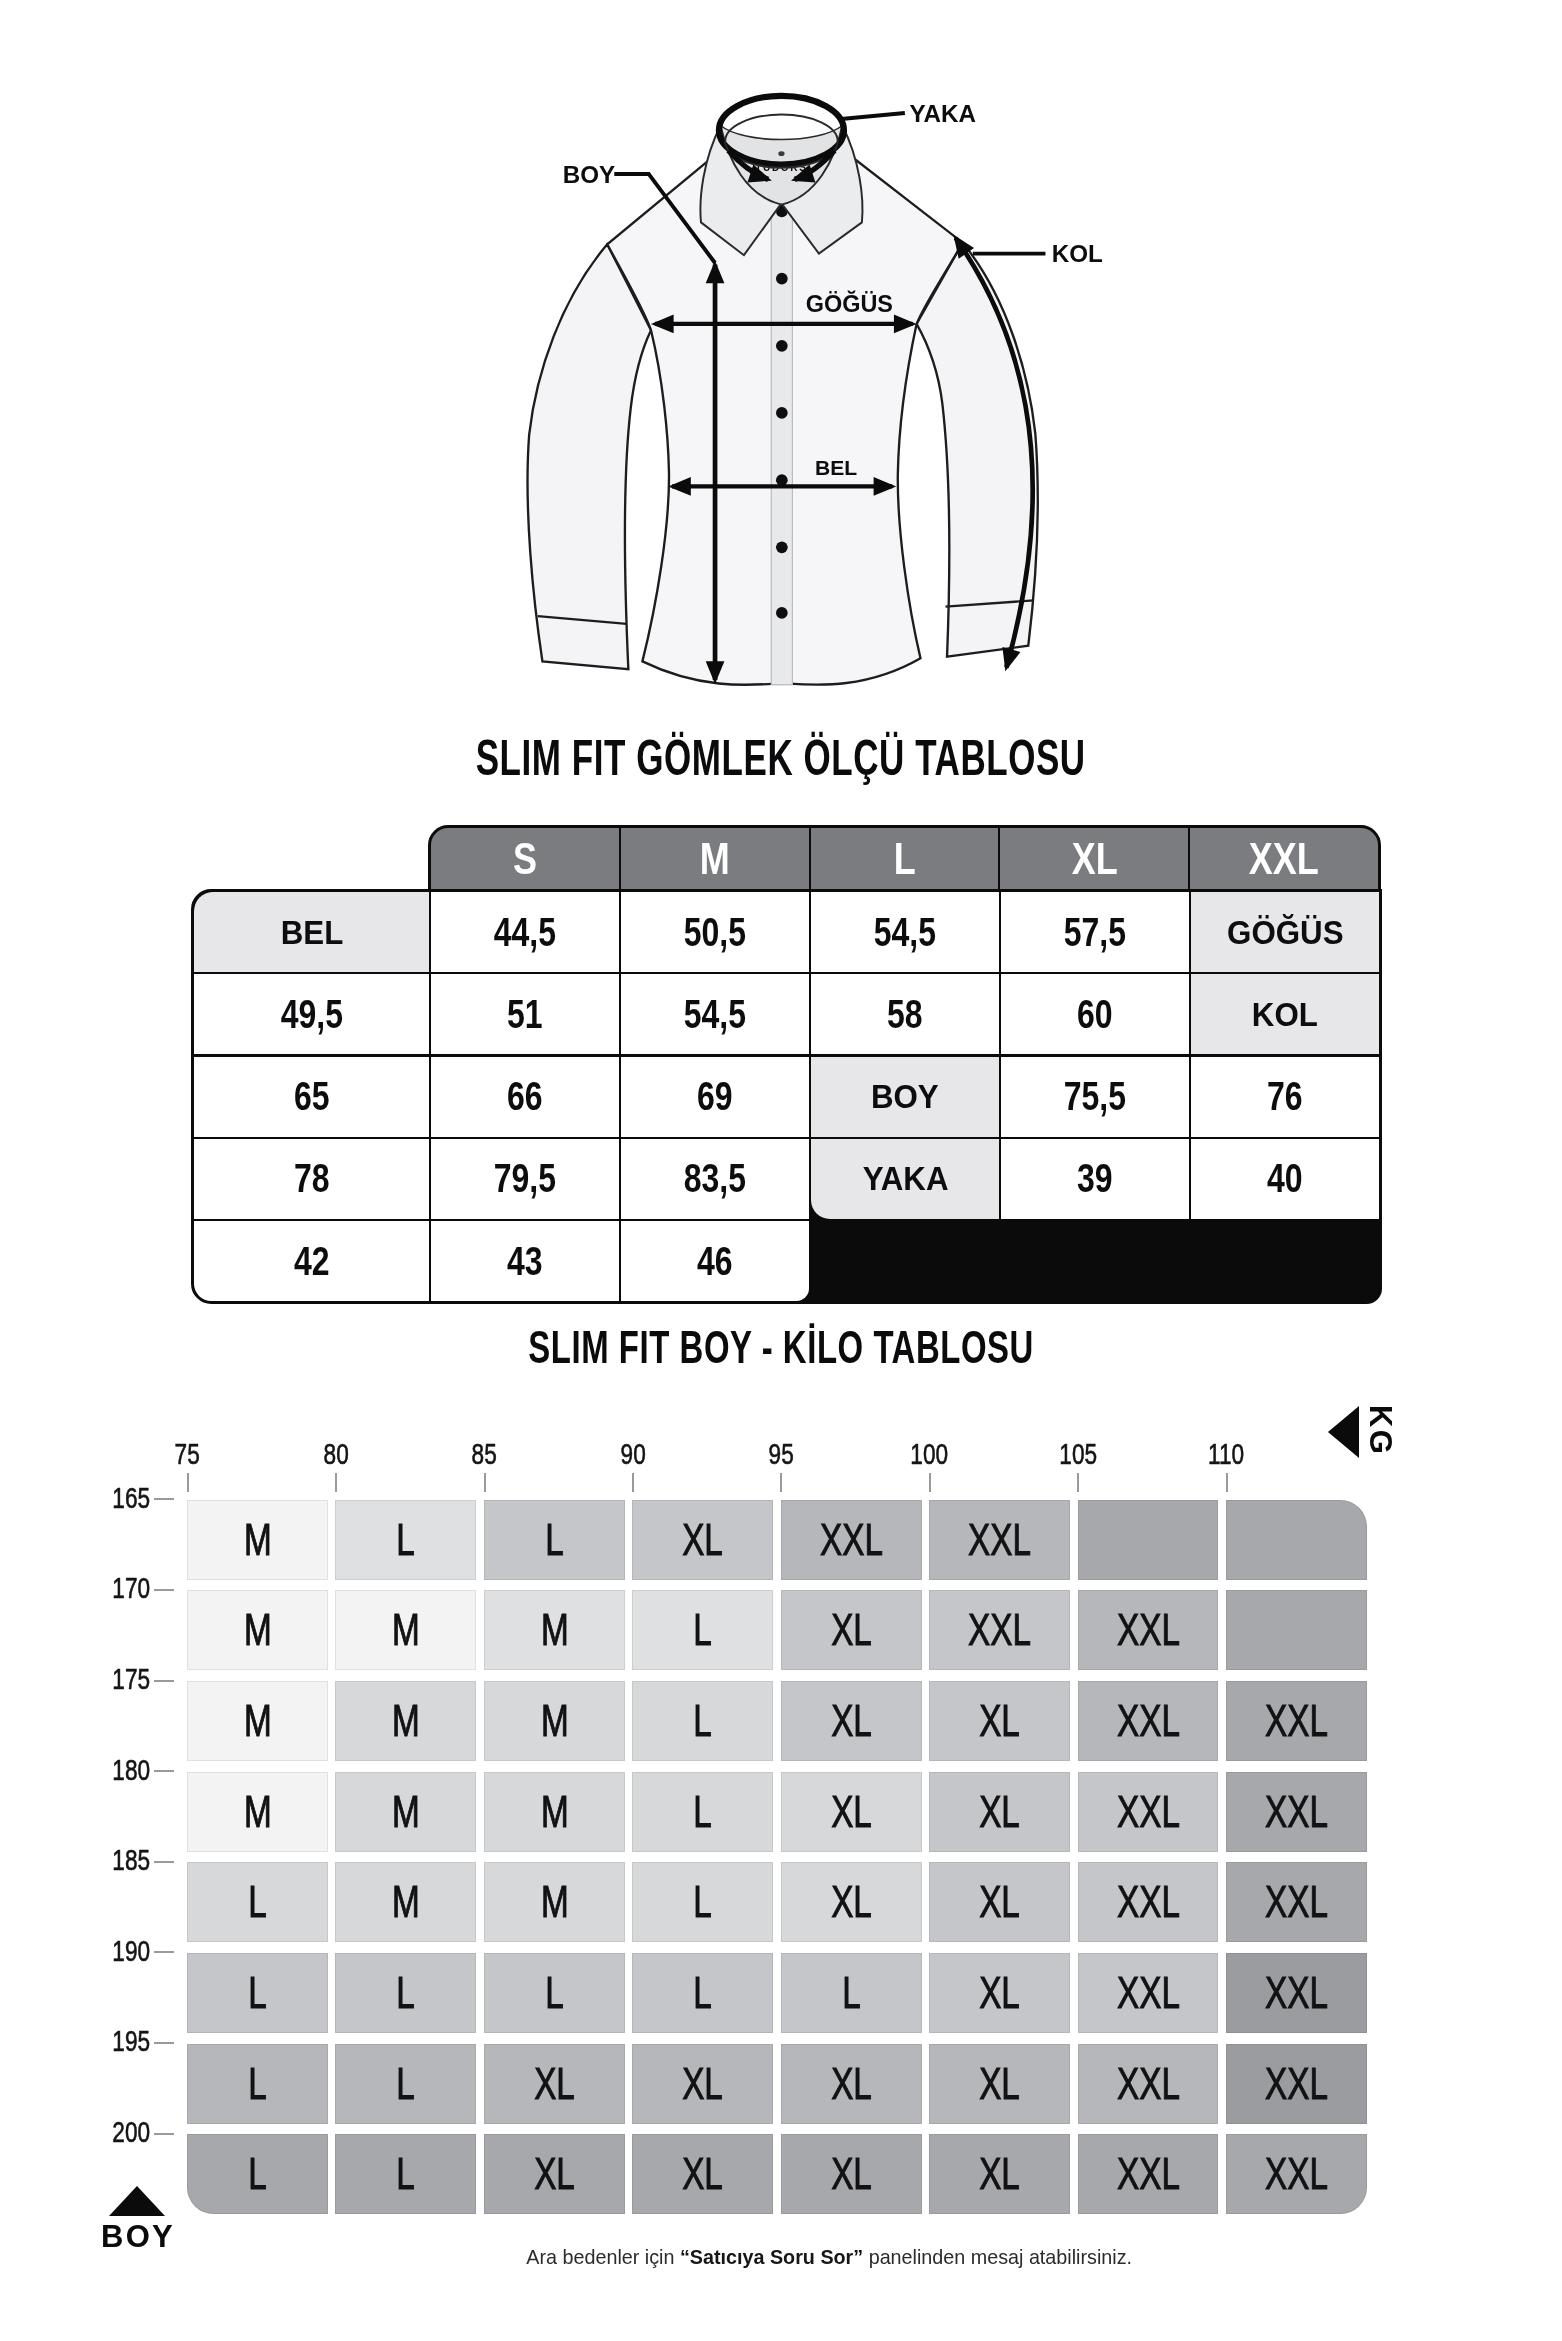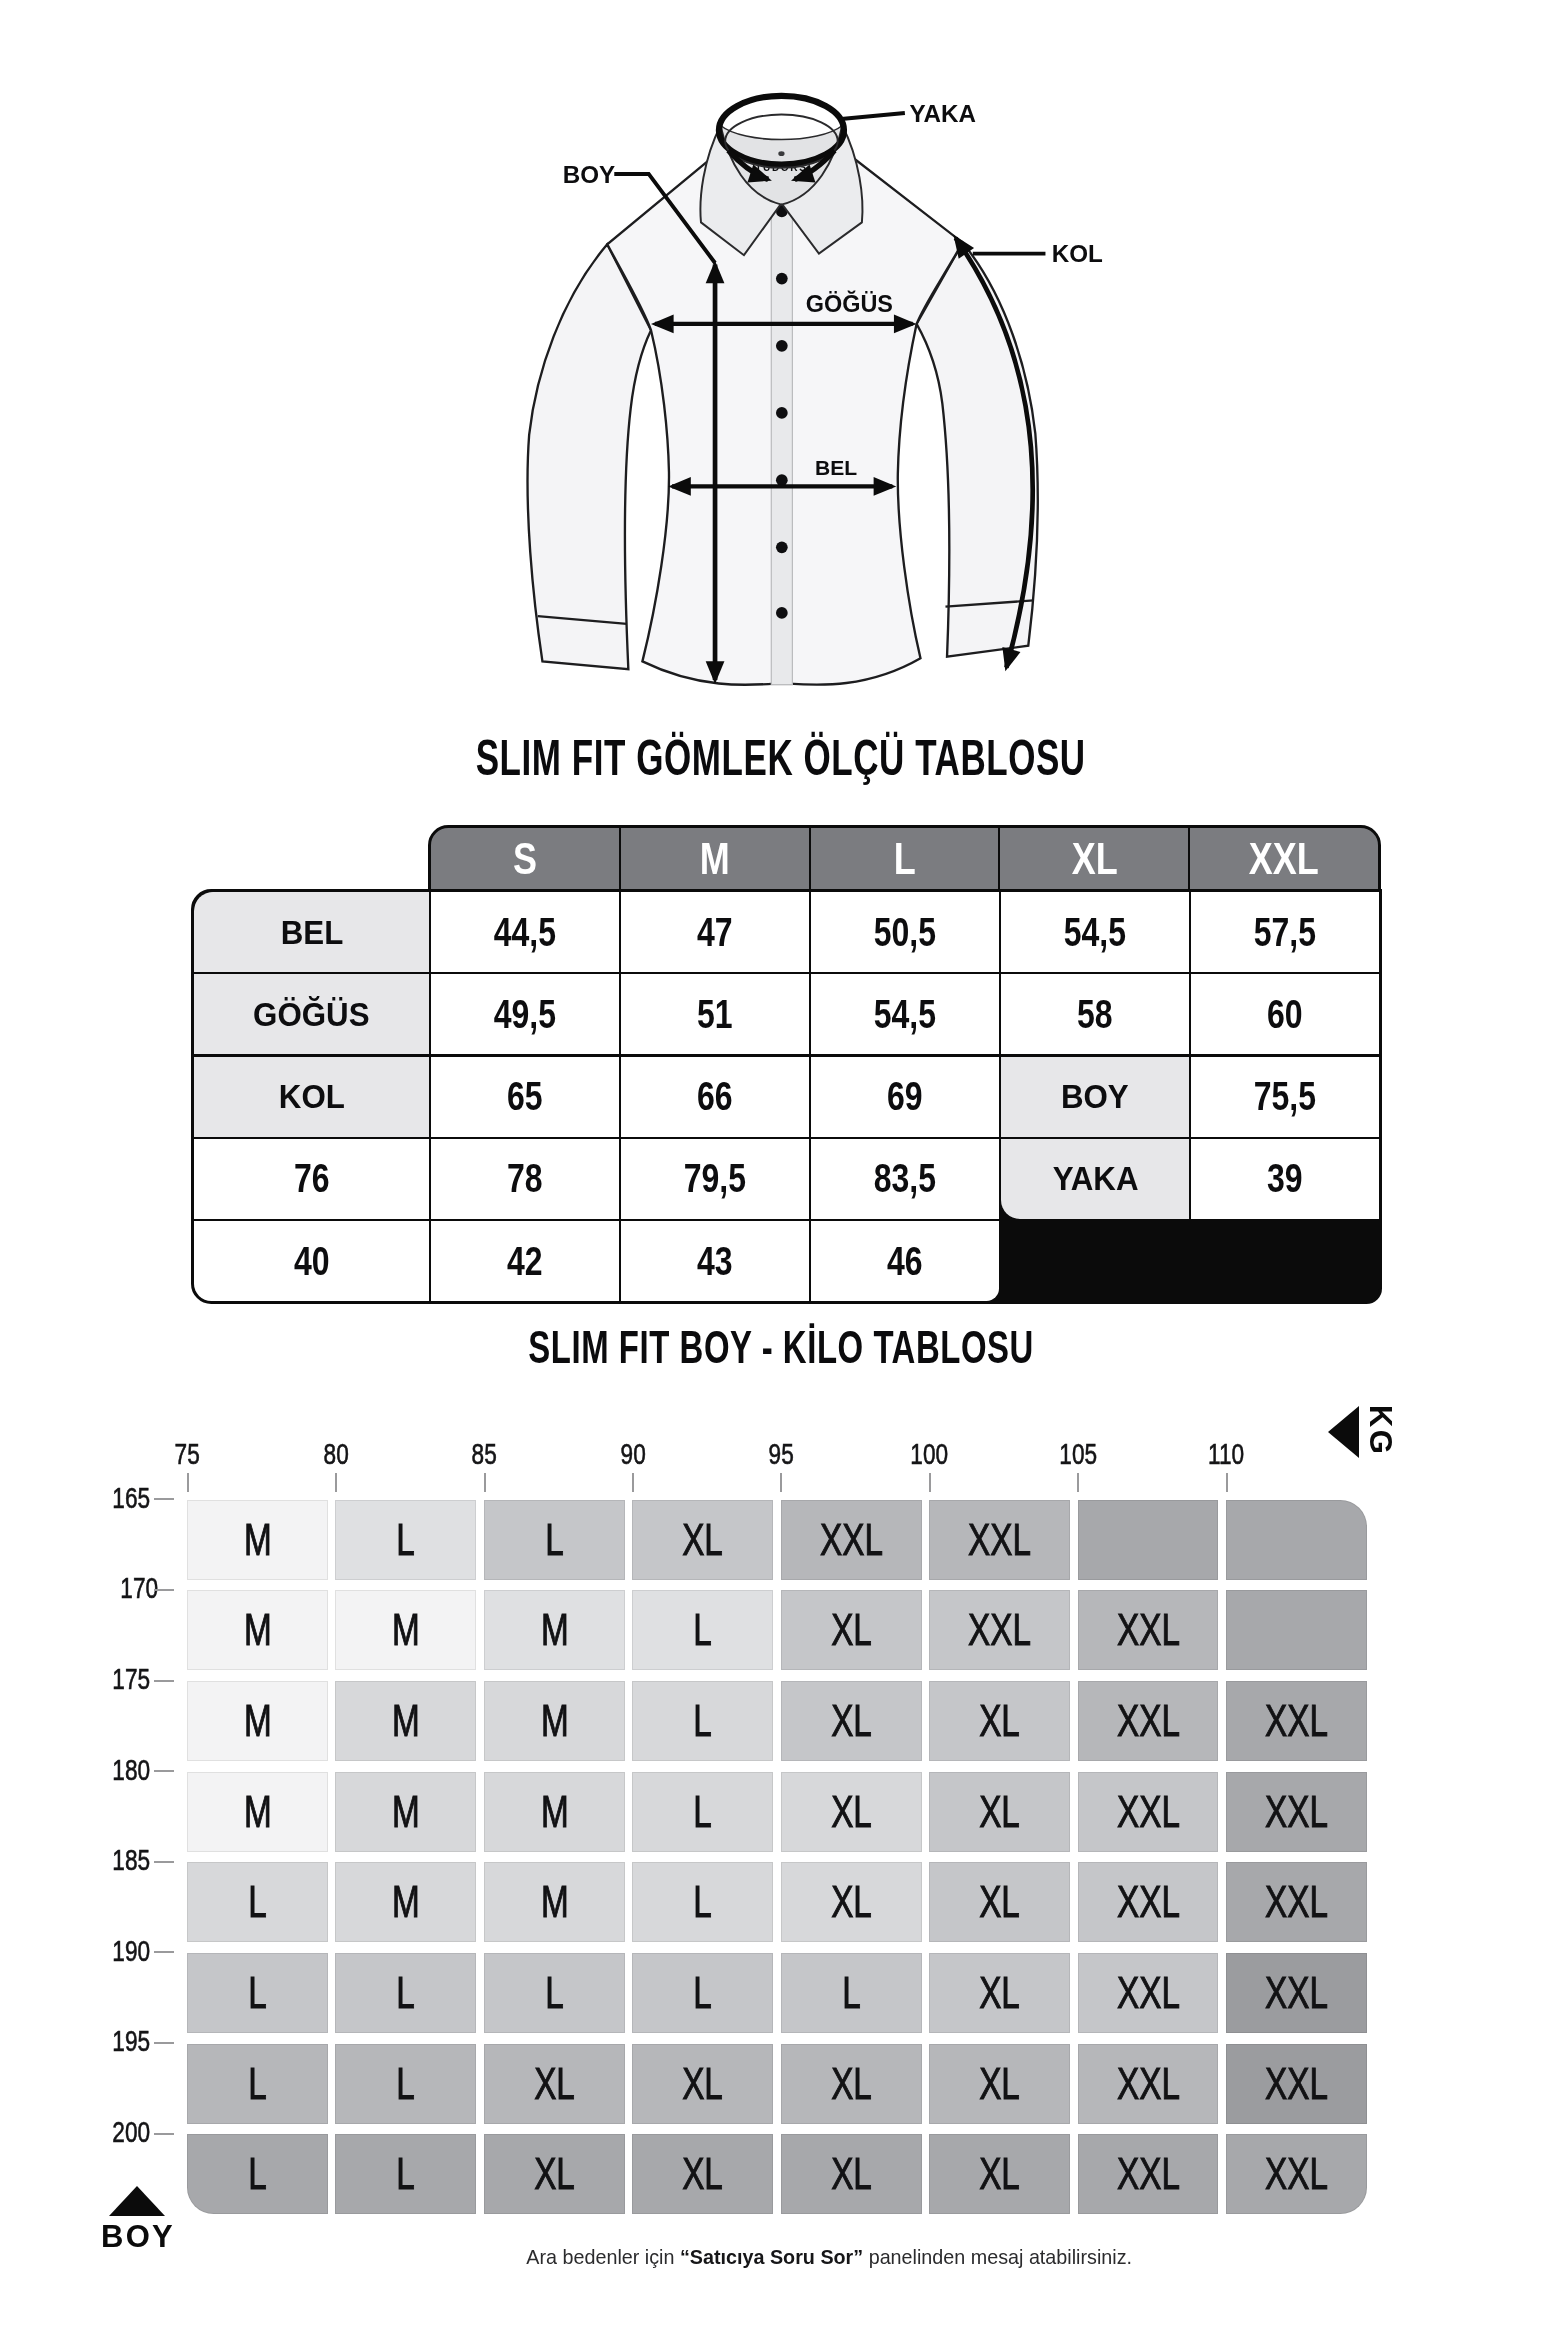--- a/index.html
+++ b/index.html
@@ -151,23 +151,20 @@
         <div class="st-hcell">
           <span>XXL</span>
         </div>
       </div>
     <div class="st-body" id="st-body">
         <div class="st-cell st-rh first" style="background: rgb(231, 231, 233);">
           <span>BEL</span>
         </div>
         <div class="st-cell st-v">
           <span>44,5</span>
-        </div>
-        <div class="st-cell st-v">
-          <span>47</span>
         </div>
         <div class="st-cell st-v">
           <span>50,5</span>
         </div>
         <div class="st-cell st-v">
           <span>54,5</span>
         </div>
         <div class="st-cell st-v">
           <span>57,5</span>
         </div>
@@ -260,21 +257,21 @@
       <div class="axis-num wlabel" style="left: 746px; top: 1439px;"><span class="cnd">95</span></div>
       <div class="wtick" style="left: 780px; top: 1473px;"></div>
       <div class="axis-num wlabel" style="left: 894px; top: 1439px;"><span class="cnd">100</span></div>
       <div class="wtick" style="left: 929px; top: 1473px;"></div>
       <div class="axis-num wlabel" style="left: 1043px; top: 1439px;"><span class="cnd">105</span></div>
       <div class="wtick" style="left: 1077px; top: 1473px;"></div>
       <div class="axis-num wlabel" style="left: 1191px; top: 1439px;"><span class="cnd">110</span></div>
       <div class="wtick" style="left: 1226px; top: 1473px;"></div>
       <div class="axis-num hlabel" style="left: 86px; top: 1483px;"><span class="cnd">165</span></div>
       <div class="htick" style="left: 154px; top: 1498px;"></div>
-      <div class="axis-num hlabel" style="left: 94px; top: 1573px; text-align: right;"><span class="cnd">170</span></div>
+      <div class="axis-num hlabel" style="left: 86px; top: 1573px; text-align: right;"><span class="cnd">170</span></div>
       <div class="htick" style="left: 154px; top: 1589px;"></div>
       <div class="axis-num hlabel" style="left: 86px; top: 1664px;"><span class="cnd">175</span></div>
       <div class="htick" style="left: 154px; top: 1680px;"></div>
       <div class="axis-num hlabel" style="left: 86px; top: 1755px;"><span class="cnd">180</span></div>
       <div class="htick" style="left: 154px; top: 1770px;"></div>
       <div class="axis-num hlabel" style="left: 86px; top: 1845px;"><span class="cnd">185</span></div>
       <div class="htick" style="left: 154px; top: 1861px;"></div>
       <div class="axis-num hlabel" style="left: 86px; top: 1936px;"><span class="cnd">190</span></div>
       <div class="htick" style="left: 154px; top: 1951px;"></div>
       <div class="axis-num hlabel" style="left: 86px; top: 2026px;"><span class="cnd">195</span></div>

